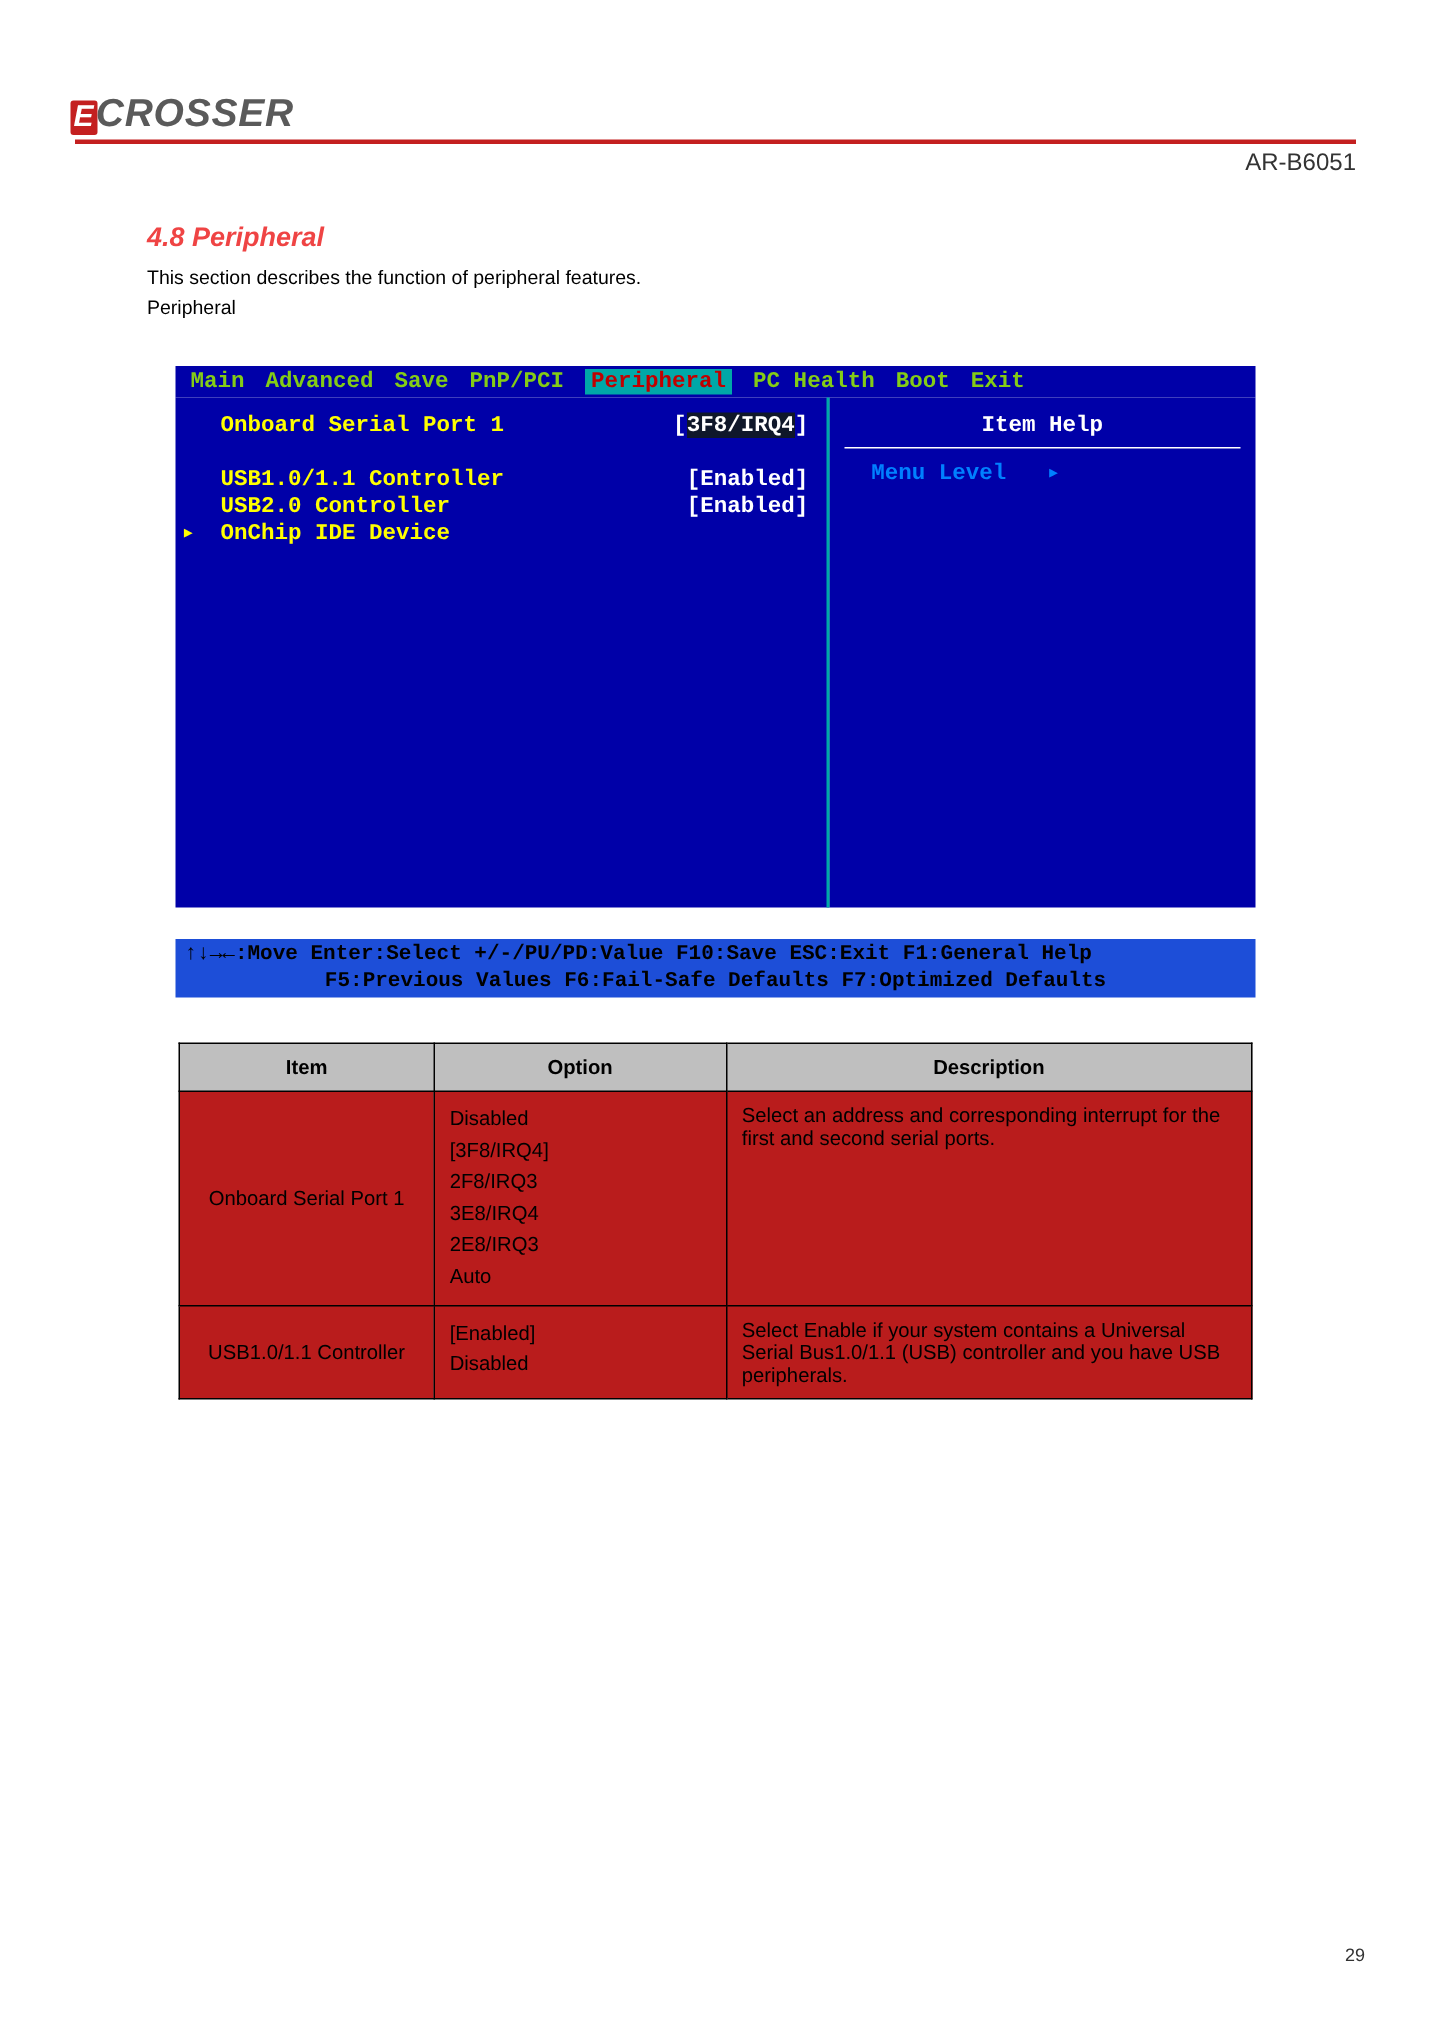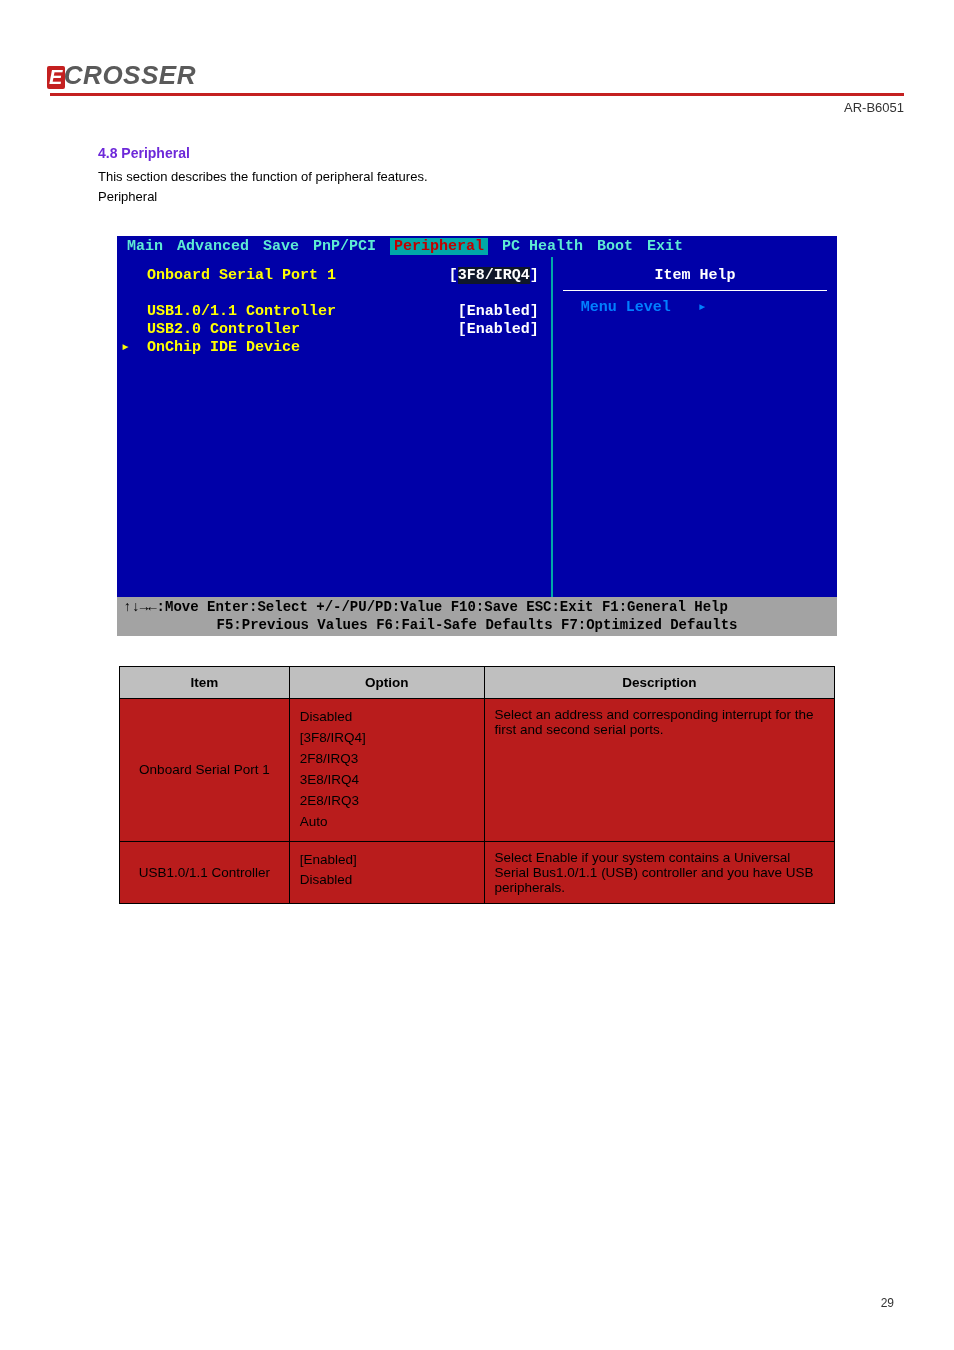--- a/index.html
+++ b/index.html
@@ -41,28 +41,29 @@
     background: #c42020;
     font-size: 20px;
     padding: 0 2px;
     border-radius: 2px;
     font-style: italic;
     margin-left: -3px;
     margin-right: 1px;
   }
   .model-line {
     text-align: right;
-    font-size: 13px;
+    font-size: 16px;
     color: #333;
     margin-bottom: 30px;
   }
   .section-title {
-    font-size: 14px;
+    font-size: 18px;
     font-weight: bold;
-    color: #6d28d9;
+    font-style: italic;
+    color: #ef4444;
     margin: 30px 0 6px 48px;
   }
   .section-desc {
     font-size: 13px;
     color: #000;
     margin: 0 0 30px 48px;
     line-height: 1.5;
   }
 
   
@@ -79,21 +80,21 @@
     text-align: center;
     padding: 2px 0;
   }
   .bios-menu-bar {
     background: #0000a8;
     color: #ffff00;
     padding: 2px 10px;
     display: flex;
     gap: 14px;
   }
-  .bios-menu-bar span { color: #5eead4; }
+  .bios-menu-bar span { color: #84cc16; }
   .bios-menu-bar .active {
     background: #00a8a8;
     color: #c00000;
     padding: 0 4px;
   }
   .bios-body {
     display: flex;
     height: 340px;
   }
   .bios-left {
@@ -136,25 +137,26 @@
     color: #0080ff;
     text-align: left;
     padding-left: 6px;
   }
   .bios-left .triangle {
     color: #ffff00;
     position: absolute;
     left: 4px;
   }
   .bios-footer {
-    background: #a3a3a3;
+    background: #1d4ed8;
     color: #000000;
     padding: 2px 6px;
     font-size: 14px;
     line-height: 1.25;
+    margin-top: 21px;
   }
 
   
   .settings-table {
     width: 716px;
     margin: 10px auto 0 auto;
     border-collapse: collapse;
     font-size: 13.5px;
   }
   .settings-table th {
@@ -181,21 +183,21 @@
     width: 195px;
   }
   .settings-table td.col-desc {
     width: 351px;
   }
   .opt-line { line-height: 1.55; }
 
   .page-num {
     position: absolute;
     bottom: 40px;
-    right: 60px;
+    right: 44px;
     font-size: 12px;
     color: #333;
   }
 </style>
 </head>
 <body>
 
 <div class="page">
 
   <div class="header-bar">

